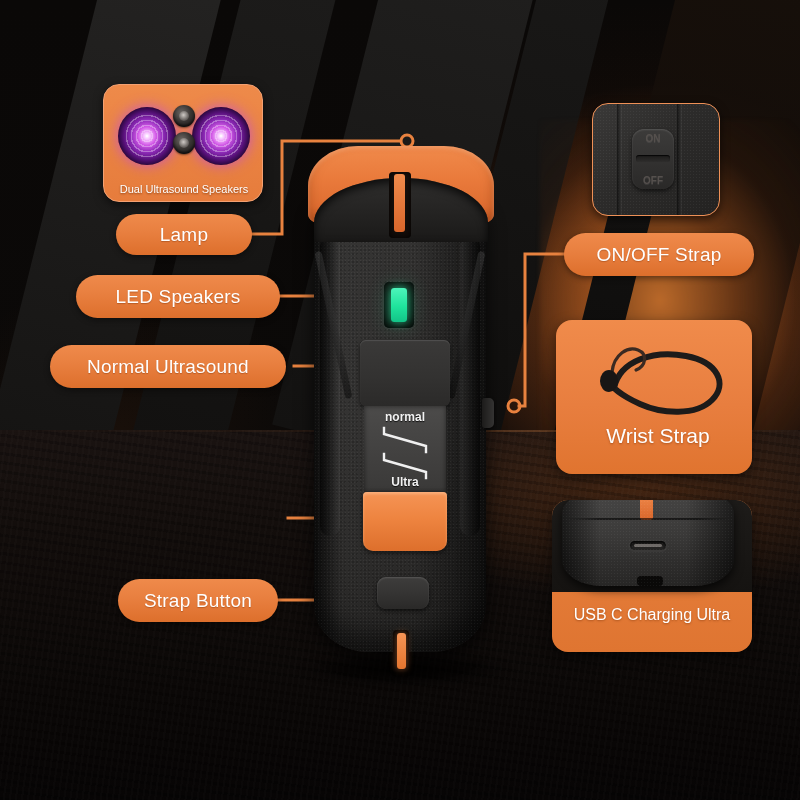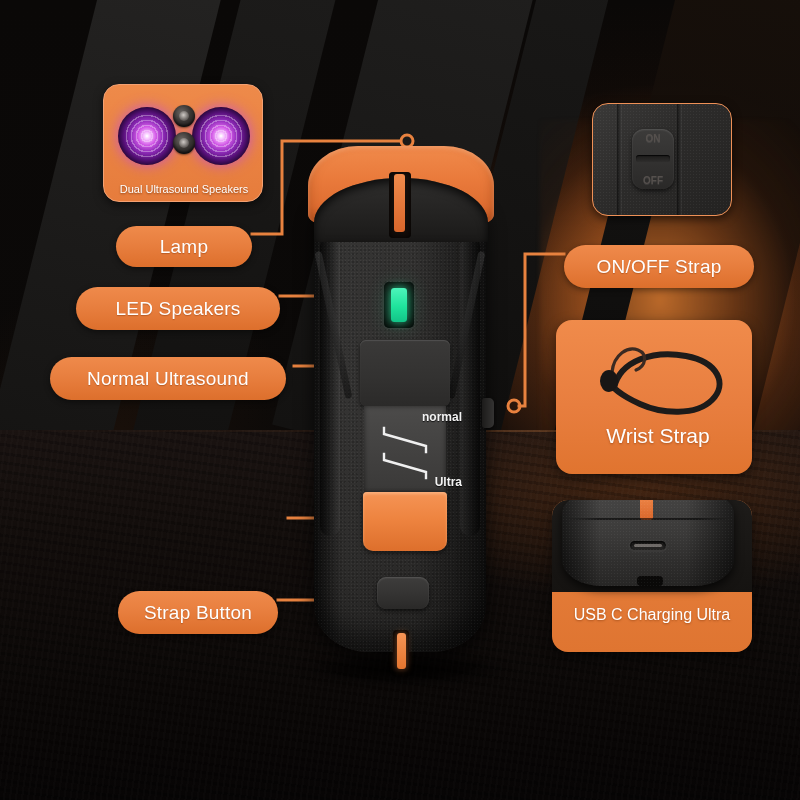--- a/index.html
+++ b/index.html
@@ -156,21 +156,21 @@
     box-shadow: inset 0 1px 1px rgba(255,255,255,0.12), 0 2px 4px rgba(0,0,0,0.6);
   }
 
   
   .plate {
     position:absolute; left: 64px; top: 266px; width: 82px; height: 86px;
     background: linear-gradient(180deg,#4c4b4a 0%, #434241 50%, #3a3938 100%);
     box-shadow: inset 0 0 5px rgba(0,0,0,0.5);
   }
   .plate-txt {
-    position:absolute; left:16px; width: 82px; text-align:right;
+    position:absolute; left:0; width: 82px; text-align:center;
     color:#f2f2f2; font-size: 12px; font-weight: 700;
     text-shadow: 0 1px 1px rgba(0,0,0,0.8);
   }
   .plate-txt.top { top: 4px; }
   .plate-txt.bot { bottom: 3px; }
   .plate svg { position:absolute; left:0; top:0; }
 
   
   .btn-enh {
     position:absolute; left: 63px; top: 352px; width: 84px; height: 59px;
@@ -214,21 +214,20 @@
     position: absolute;
     display: flex; align-items: center; justify-content: center;
     background: linear-gradient(180deg, #ef8a4b 0%, #e87f3f 45%, #dd6f2c 100%);
     border-radius: 999px;
     color: #ffffff;
     font-size: 19px;
     letter-spacing: .2px;
     white-space: nowrap;
     box-shadow: 0 2px 6px rgba(0,0,0,0.45);
     text-shadow: 0 1px 1px rgba(130,55,15,0.45);
-    margin-top: 12px;
   }
 
   
   .panel {
     position: absolute;
     border-radius: 16px;
     overflow: hidden;
   }
 
   
@@ -263,21 +262,21 @@
   .spk-mic.m1 { top: 20px; }
   .spk-mic.m2 { top: 47px; }
   .spk-caption {
     position:absolute; left:0; bottom: 6px; width: 160px; text-align:center;
     color:#ffffff; font-size: 11px;
     text-shadow: 0 1px 2px rgba(110,45,10,0.7);
   }
 
   
   #panel-switch {
-    left: 592px; top: 103px; width: 140px; height: 113px;
+    left: 592px; top: 103px; width: 128px; height: 113px;
     background: linear-gradient(135deg,#3a3938 0%, #2c2b2a 45%, #232221 100%);
     border: 1.5px solid #ef9157;
     box-shadow: 0 3px 10px rgba(0,0,0,0.6);
     padding-left: 46px;
   }
   #panel-switch:before{
     content:""; position:absolute; inset:0;
     background-image: radial-gradient(rgba(255,255,255,0.05) 0.6px, rgba(0,0,0,0) 0.9px);
     background-size: 3px 3px;
   }

